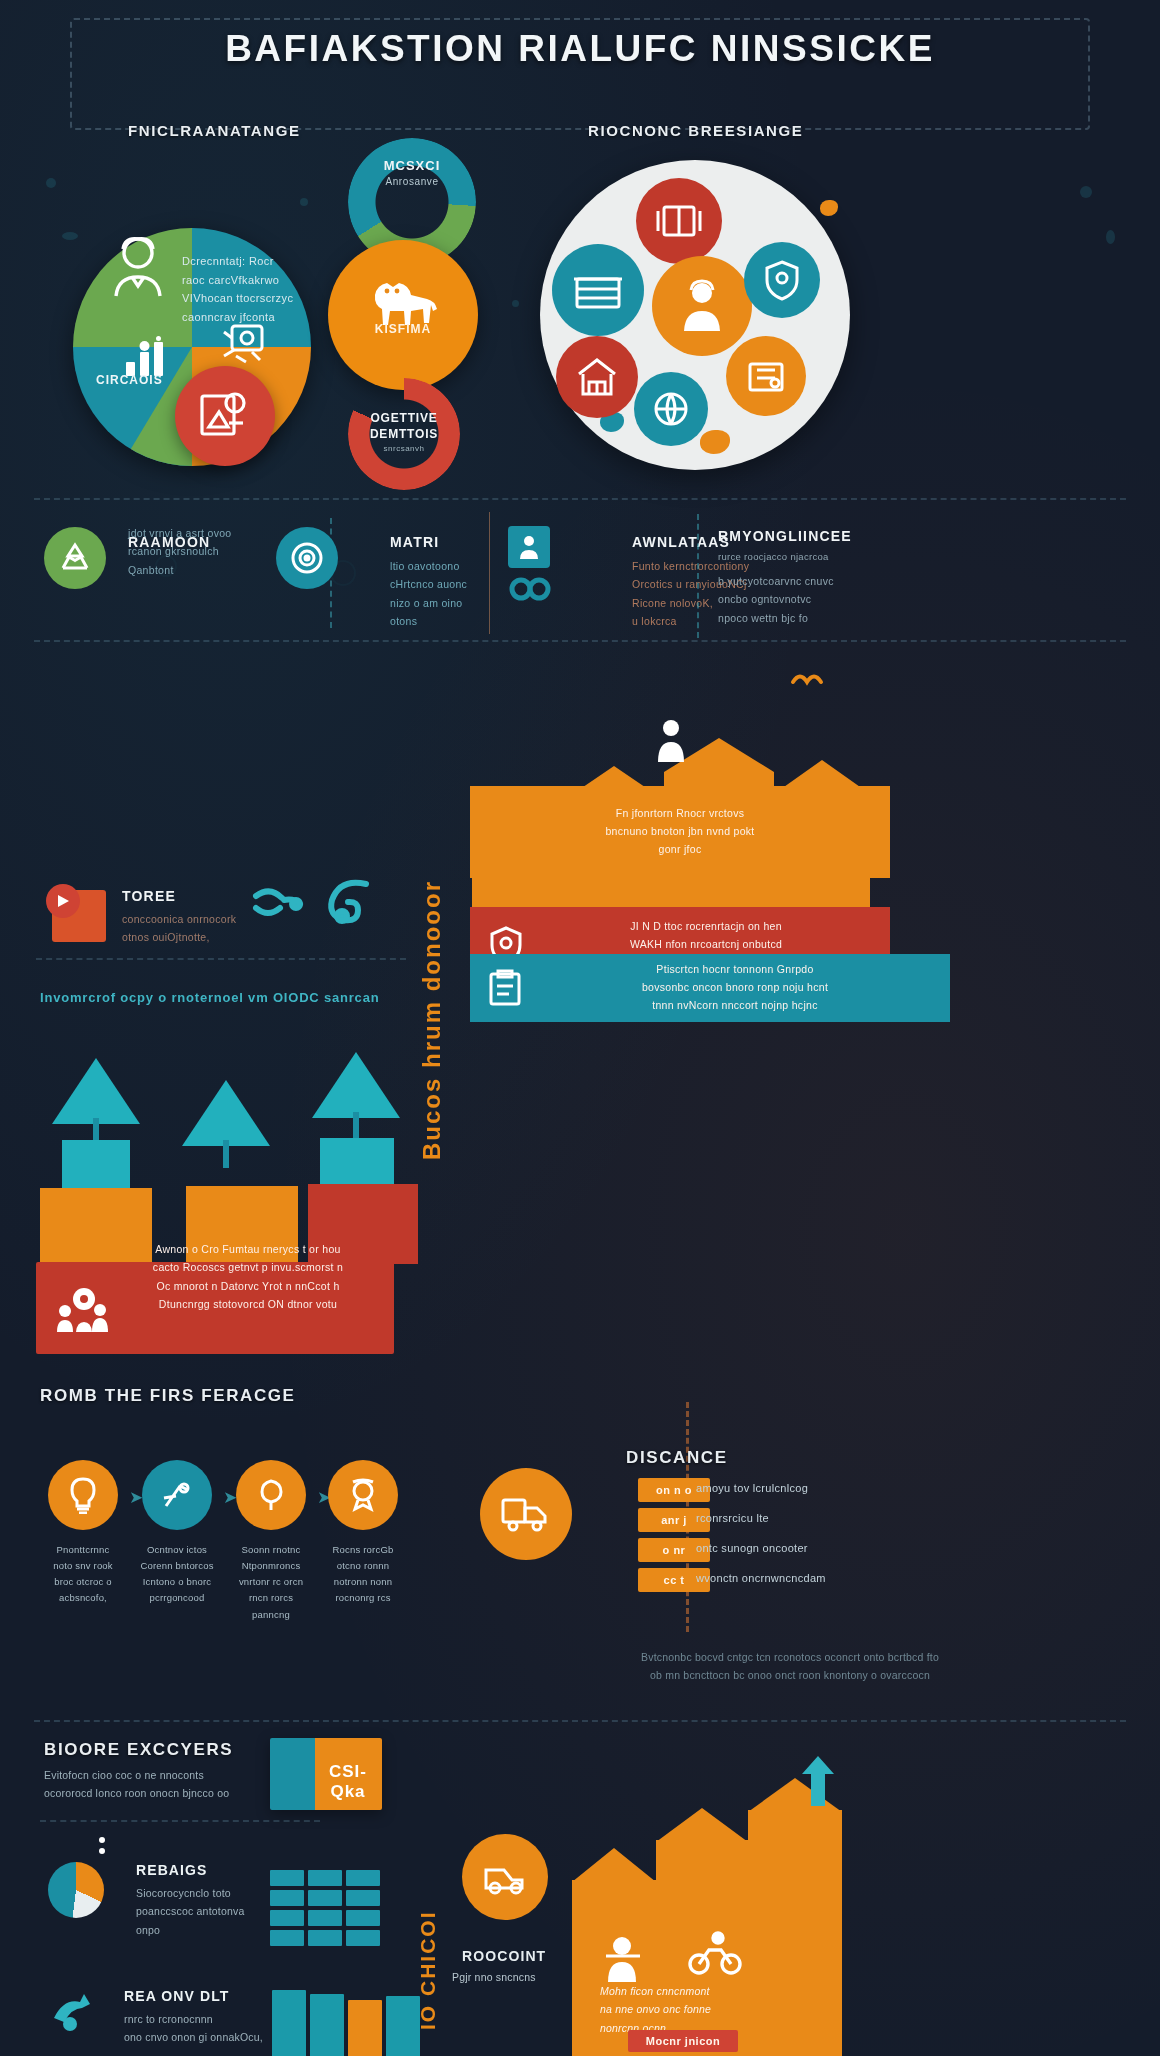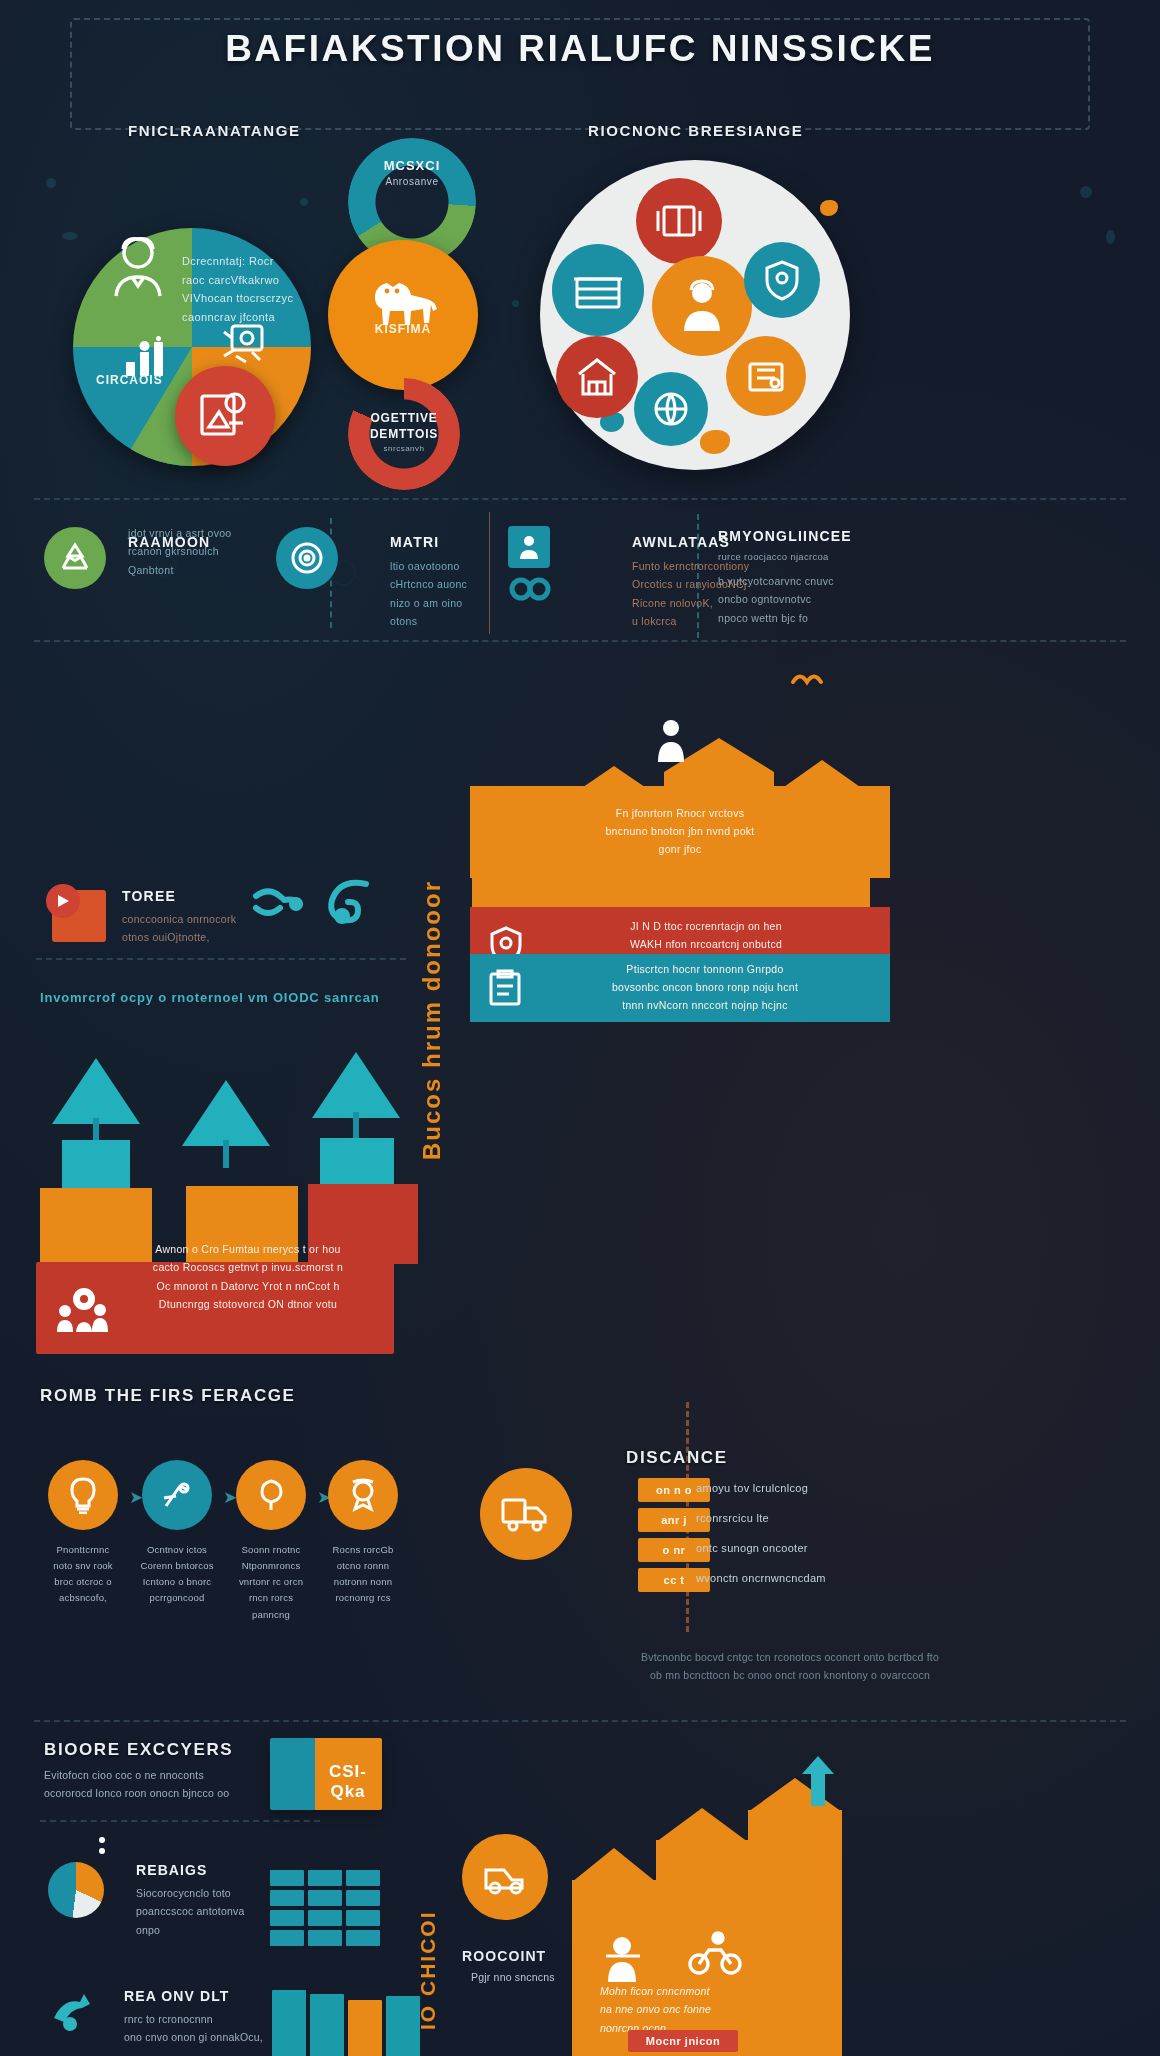--- a/index.html
+++ b/index.html
@@ -529,21 +529,21 @@
       <svg width="36" height="40" viewBox="0 0 36 40" fill="none" stroke="#ffffff" stroke-width="3">
         <path d="M18 3 l14 6 v11 q0 13 -14 18 q-14 -5 -14 -18 v-11 z"></path>
           <circle cx="18" cy="18" r="5"></circle>
       </svg>
     </span>
     <span class="panel-row-text" style="flex:1;text-align:center;white-space:pre-line;">JI N D ttoc rocrenrtacjn on hen
 WAKH nfon nrcoartcnj onbutcd
 tronr jhonrong</span>
   </div>
 
-  <div class="panel-row" style="left:470px;top:954px;width:420px;height:68px;background:#1b8fa3;">
+  <div class="panel-row" style="left:470px;top:954px;width:480px;height:68px;background:#1b8fa3;">
     <span>
       <svg width="34" height="38" viewBox="0 0 34 38" fill="none" stroke="#ffffff" stroke-width="3">
         <rect x="3" y="5" width="28" height="30" rx="2"></rect>
           <path d="M10 2 h14 v6 h-14 z"></path>
         <path d="M9 17 h16 M9 25 h12"></path>
       </svg>
     </span>
     <span class="panel-row-text" style="flex:1;text-align:center;white-space:pre-line;">Ptiscrtcn hocnr tonnonn Gnrpdo
 bovsonbc oncon bnoro ronp noju hcnt
 tnnn nvNcorn nnccort nojnp hcjnc</span>
@@ -712,19 +712,19 @@
         <circle cx="30" cy="8" r="5" fill="#ffffff"></circle>
     </svg>
   </span>
   <span style="position:absolute;left:800px;top:1756px;">
     <svg width="36" height="50" viewBox="0 0 36 50" fill="#2fb4c2">
       <path d="M18 0 l16 18 h-9 v32 h-14 v-32 h-9 z"></path>
     </svg>
   </span>
 
   <div class="blk-title" style="left:462px;top:1948px;color:#e7eef1;">ROOCOINT</div>
-  <div class="blk-body" style="left:471px;top:1968px;width:150px;color:#b9c8d0;">Pgjr nno sncncns</div>
+  <div class="blk-body" style="left:452px;top:1968px;width:150px;color:#b9c8d0;">Pgjr nno sncncns</div>
   <div class="blk-body" style="left:600px;top:1982px;width:210px;color:#fdf4ec;white-space:pre-line;font-style:italic;">Mohn ficon cnncnmont
 na nne onvo onc fonne
 nonrcnn ocnn</div>
   <div class="badge" style="left:600px;top:2030px;width:110px;height:22px;background:#cf4334;">Mocnr jnicon</div>
 
 </div>
 
 </body></html>

